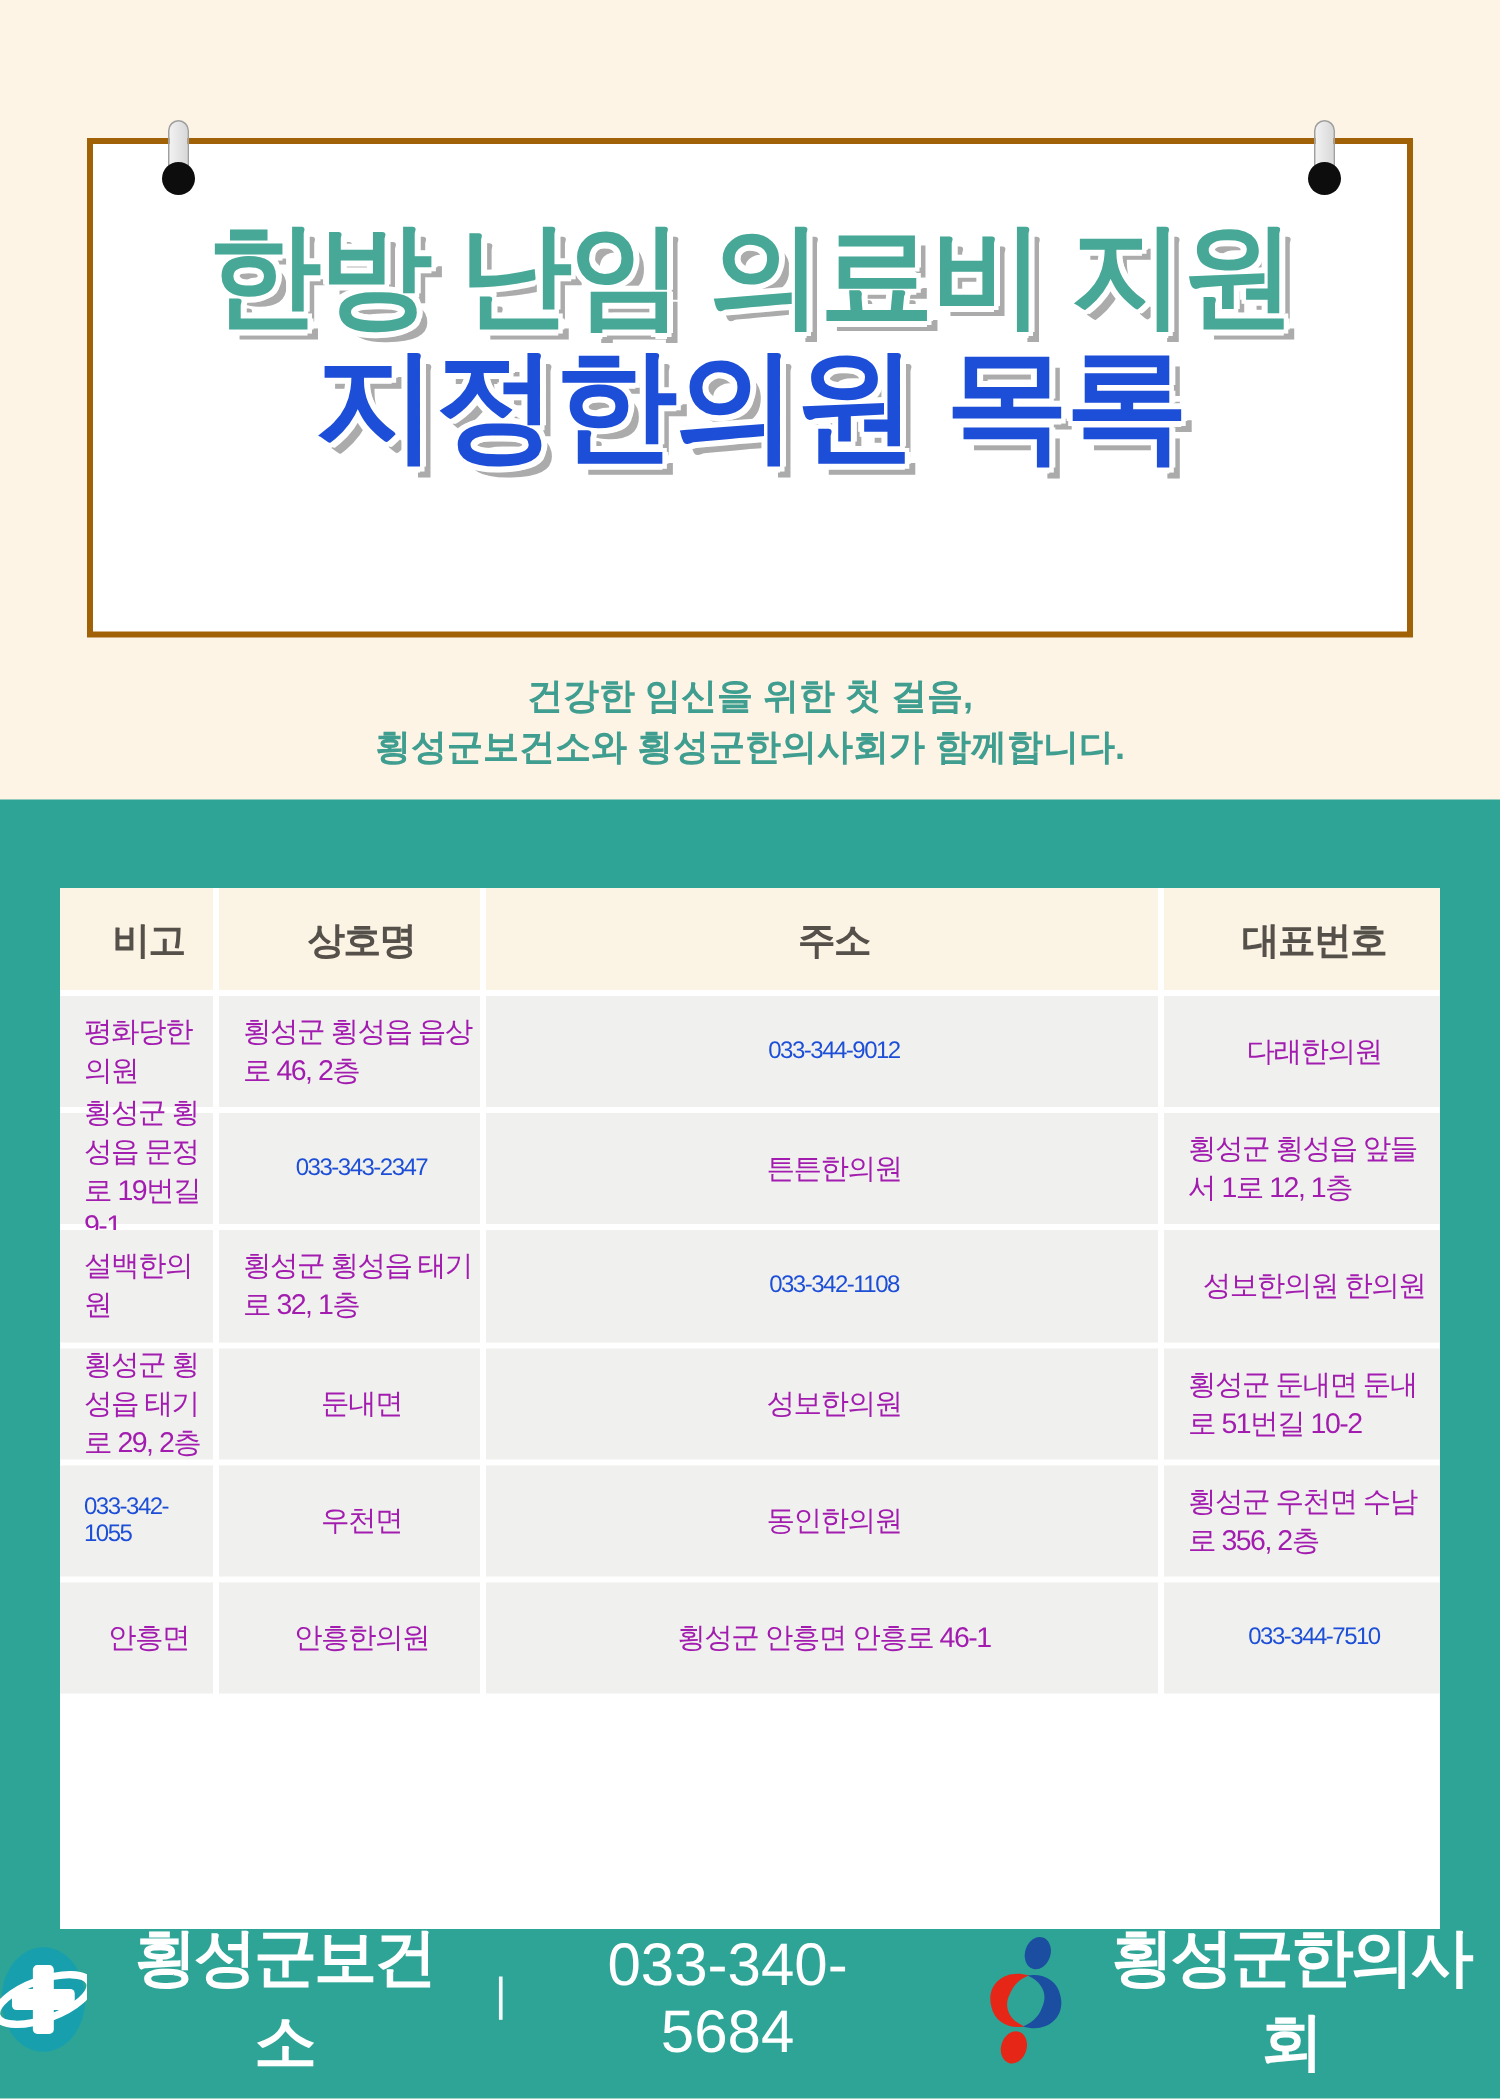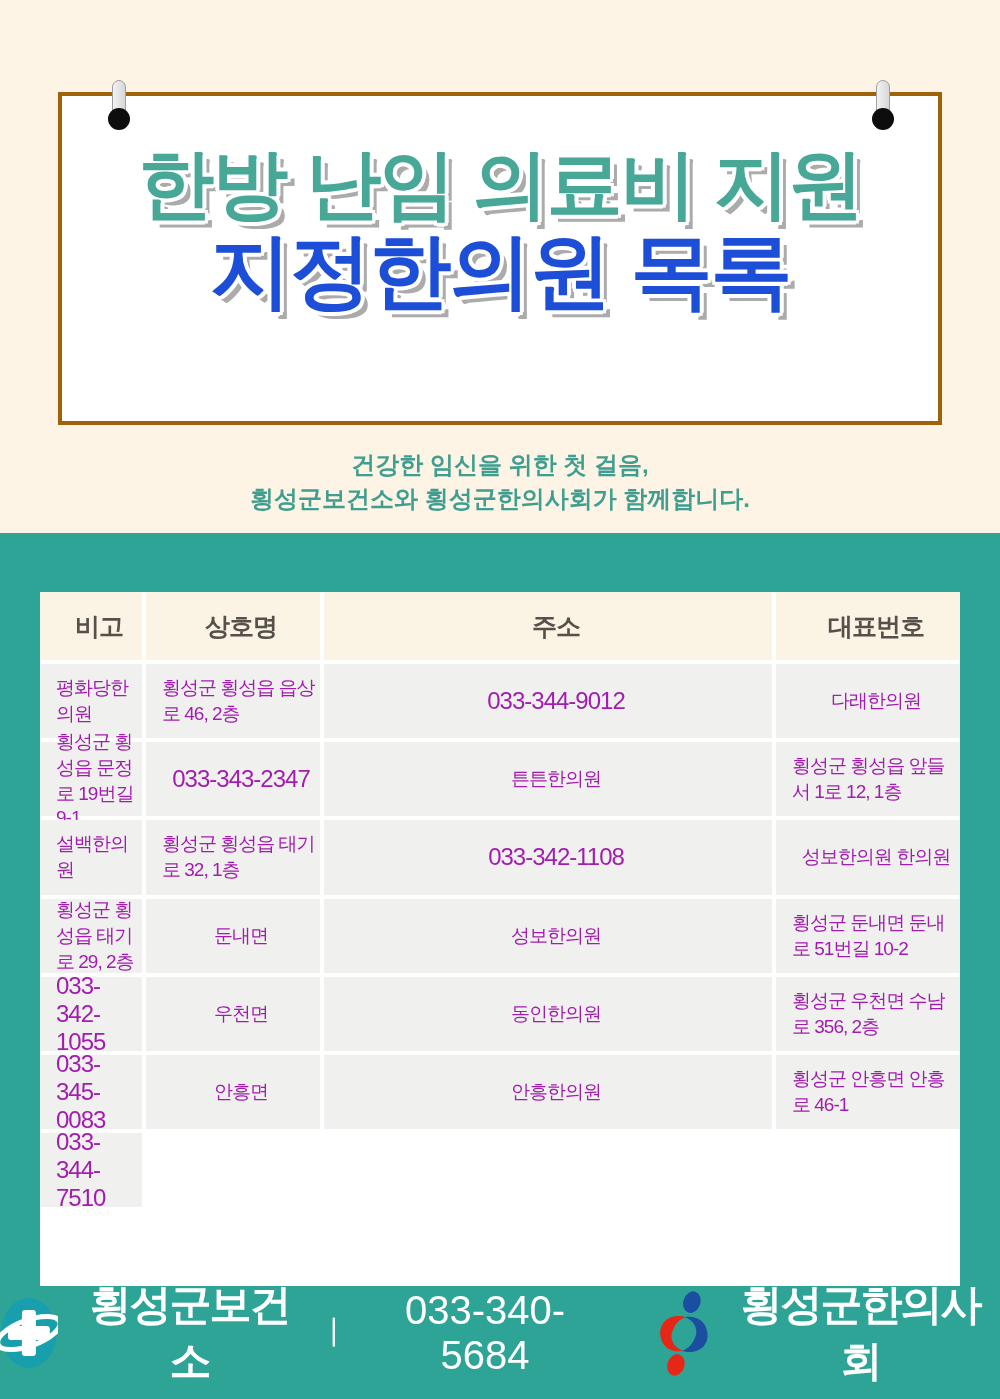--- a/index.html
+++ b/index.html
@@ -73,21 +73,21 @@
     padding-left: 16px;
   }
   .th {
     background: #fbf4e4; color: #55504a;
     font-size: 25px; font-weight: 600; letter-spacing: -1px;
   }
   .td {
     background: #f0f1ee; color: #a21caf;
     font-size: 19px; letter-spacing: -1px;
   }
-  .phone { font-size: 24px; color: #a21caf; }
+  .phone { font-size: 16px; color: #1d4ed8; }
   .region { font-weight: 400; }
   .span5 { grid-row: span 5; }
 
   
   .footer {
     position: absolute; left: 0; bottom: 18px; width: 1000px; height: 96px;
     display: flex; align-items: center; justify-content: center; text-align: center;
   }
   .footer .org {
     color: #ffffff; font-weight: 700; font-size: 42px; letter-spacing: -2px;
@@ -153,21 +153,20 @@
       <div class="cell td">횡성군 횡성읍 태기로 29, 2층</div>
 
       <div class="cell td region">둔내면</div>
       <div class="cell td">성보한의원</div>
       <div class="cell td">횡성군 둔내면 둔내로 51번길 10-2</div>
       <div class="cell td phone">033-342-1055</div>
 
       <div class="cell td region">우천면</div>
       <div class="cell td">동인한의원</div>
       <div class="cell td">횡성군 우천면 수남로 356, 2층</div>
-      <div class="cell td phone">033-345-0083</div>
 
       <div class="cell td region">안흥면</div>
       <div class="cell td">안흥한의원</div>
       <div class="cell td">횡성군 안흥면 안흥로 46-1</div>
       <div class="cell td phone">033-344-7510</div>
 
     </div>
 
     <div class="footer">
       <svg class="logo1" width="58" height="72" viewBox="0 0 58 72">

